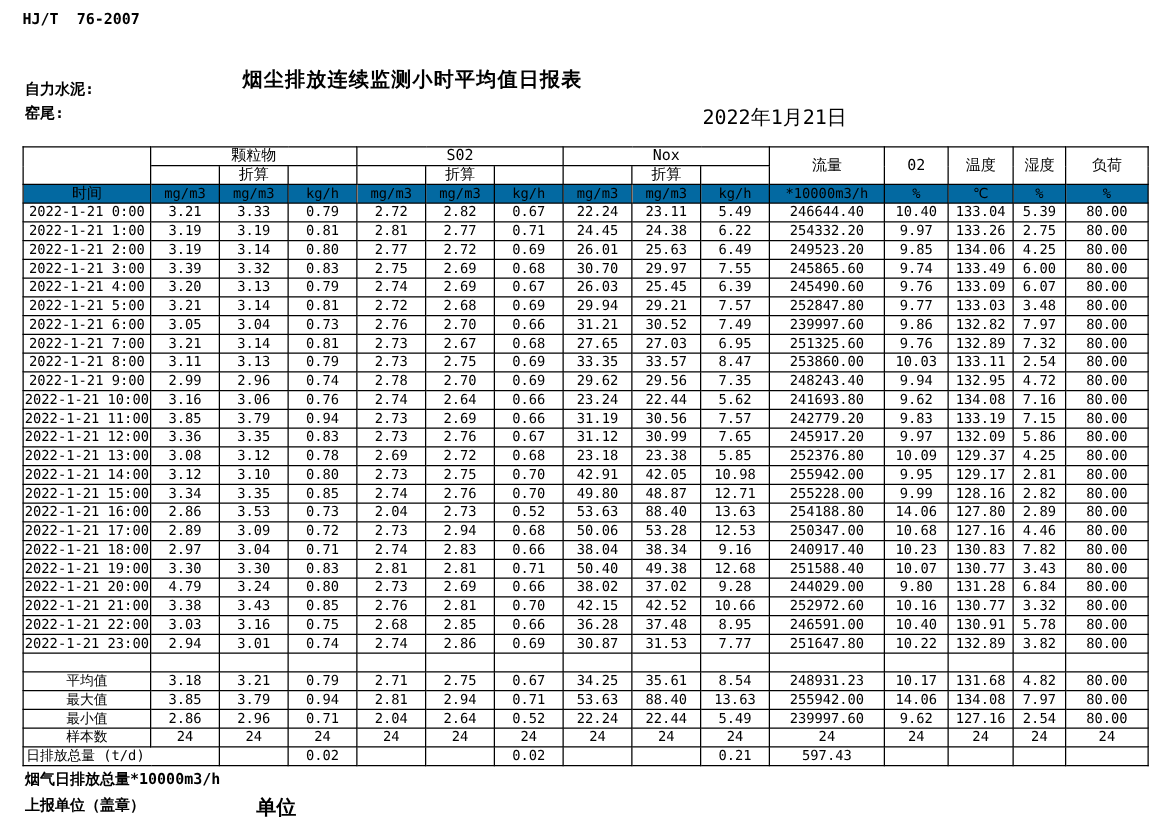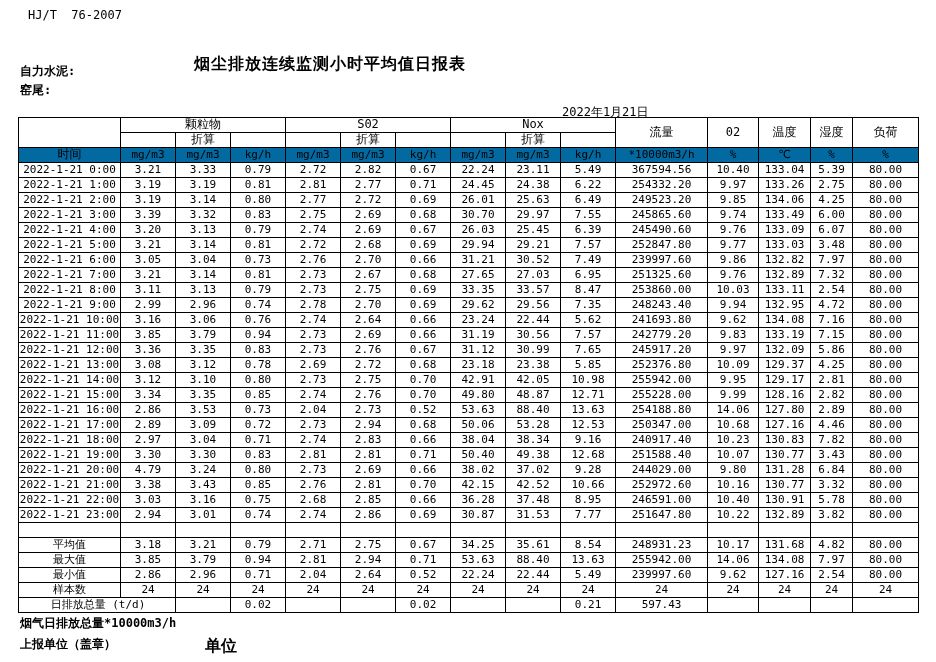--- a/index.html
+++ b/index.html
@@ -1,33 +1,33 @@
 <!DOCTYPE html>
 <html><head>
 <meta charset="utf-8">
 <style>
   html,body{margin:0;padding:0;}
   body{
     width:936px;height:662px;position:relative;background:#fff;color:#000;
     font-family:"DejaVu Sans Mono","DejaVu Sans","Liberation Sans",sans-serif;
   }
   .abs{position:absolute;white-space:pre;}
-  #std{left:28px;top:8px;font-size:12px;font-weight:normal;}
+  #std{left:18px;top:8px;font-size:12px;font-weight:bold;}
   #title{left:0;top:28px;width:660px;text-align:center;font-size:16px;font-weight:bold;letter-spacing:1px;margin-top:26px;}
   #company{left:20px;top:63px;font-size:12px;font-weight:bold;}
   #station{left:20px;top:82px;font-size:12px;font-weight:bold;}
-  #date{left:562px;top:84px;font-size:12px;margin-top:20px;}
+  #date{left:562px;top:84px;font-size:16px;}
   #tblwrap{position:absolute;left:18px;top:117px;}
   table{border-collapse:collapse;table-layout:fixed;width:900px;}
   td{border:1px solid #000;text-align:center;font-size:11px;padding:0;height:14px;
      overflow:hidden;white-space:nowrap;line-height:1.15;}
   tr.green td{background:#0369a1;}
   td.grp{font-size:12px;}
   td.timehead{font-size:12px;}
-  td.left{text-align:center;padding-left:2px;}
+  td.left{text-align:left;padding-left:2px;}
   #f1{left:20px;top:615px;font-size:12px;font-weight:bold;}
   #f2{left:20px;top:636px;font-size:12px;font-weight:bold;}
   #f3{left:205px;top:636px;font-size:16px;font-weight:bold;}
 </style>
 </head>
 <body>
 
 <div class="abs" id="std">HJ/T  76-2007</div>
 <div class="abs" id="title">烟尘排放连续监测小时平均值日报表</div>
 <div class="abs" id="company">自力水泥:</div>
@@ -99,21 +99,21 @@
           <td>2022-1-21 0:00</td>
           <td>3.21</td>
           <td>3.33</td>
           <td>0.79</td>
           <td>2.72</td>
           <td>2.82</td>
           <td>0.67</td>
           <td>22.24</td>
           <td>23.11</td>
           <td>5.49</td>
-          <td>367594.56</td>
+          <td>246644.40</td>
           <td>10.40</td>
           <td>133.04</td>
           <td>5.39</td>
           <td>80.00</td>
         </tr>
         <tr>
           <td>2022-1-21 1:00</td>
           <td>3.19</td>
           <td>3.19</td>
           <td>0.81</td>

